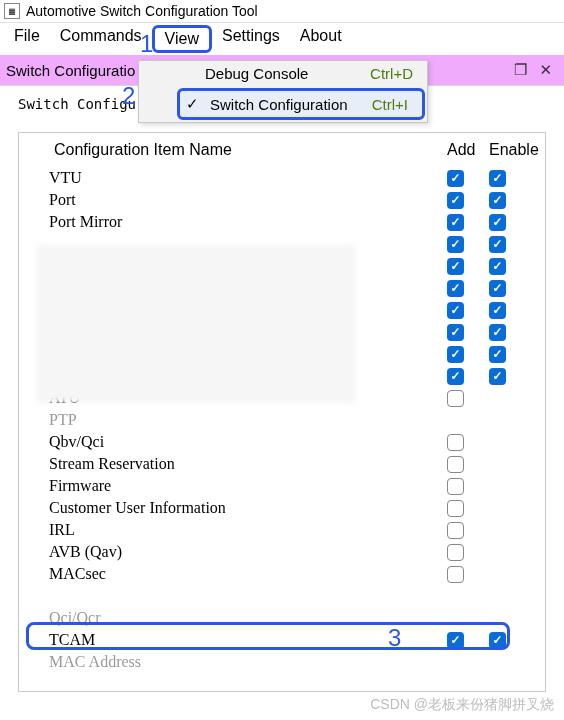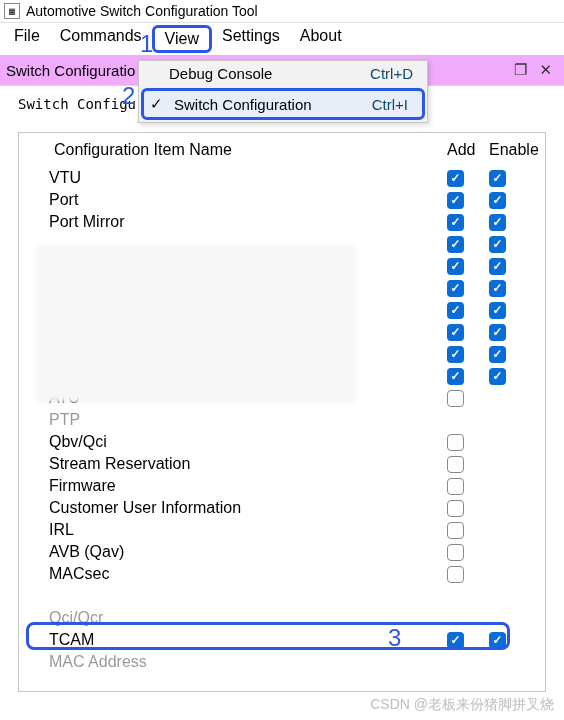--- a/index.html
+++ b/index.html
@@ -45,30 +45,31 @@
 }
 .dropdown {
   position: absolute;
   top: 60px;
   left: 138px;
   background: #f2f2f2;
   border: 1px solid #c6c6c6;
   box-shadow: 2px 2px 5px rgba(0,0,0,0.15);
   width: 290px;
   z-index: 10;
+  padding-left: 36px;
 }
 .dropdown-row {
   display: flex;
   align-items: center;
   padding: 4px 8px 4px 6px;
   font-size: 15px;
 }
 .dropdown-row .check { width: 20px; }
 .dropdown-row .label { flex: 1; padding-left: 4px; }
-.dropdown-row .shortcut { color: #0c4a6e; padding-right: 6px; }
+.dropdown-row .shortcut { color: #4d7c0f; padding-right: 6px; }
 .dropdown-row.highlight {
   border: 3px solid #2b56e8;
   border-radius: 6px;
   background: #e8eef8;
   margin: 2px;
 }
 .subtoolbar {
   display: flex;
   align-items: center;
   background: #f0abfc;
@@ -103,21 +104,21 @@
 .hdr-add { width: 42px; text-align: left; }
 .hdr-enable { width: 48px; text-align: right; }
 .cfg-row {
   display: flex;
   align-items: center;
   padding: 1px 4px 1px 26px;
   font-size: 16px;
   height: 22px;
 }
 .cfg-row.disabled { color: #9a9a9a; }
-.cfg-row .nm { flex: 1; }
+.cfg-row .nm { flex: 1; font-family: Liberation Serif, serif; }
 .cfg-row .cb { width: 42px; display:flex; align-items:center; }
 .cfg-row .cb2 { width: 48px; display:flex; align-items:center; }
 .chk {
   width: 17px; height: 17px;
   border-radius: 4px;
   display: inline-flex;
   align-items: center; justify-content: center;
 }
 .chk.on { background: #0a6cd6; color:#fff; }
 .chk.on::after { content:"✓"; font-size:12px; font-weight:bold; }

